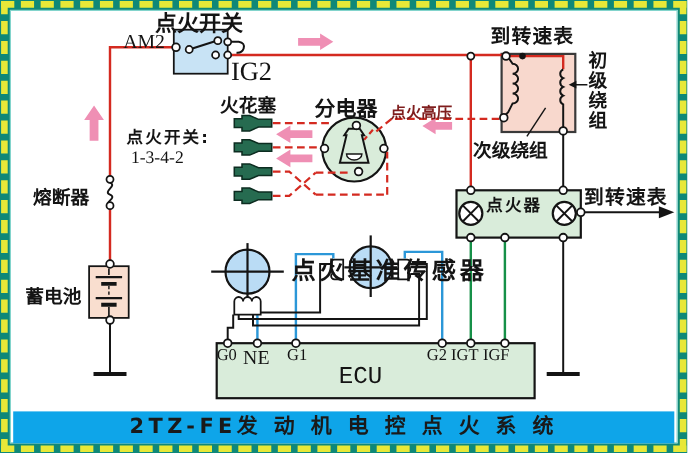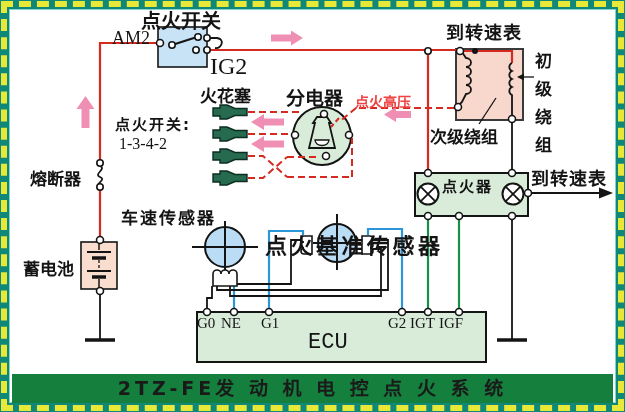--- a/index.html
+++ b/index.html
@@ -5,21 +5,21 @@
   html,body{margin:0;padding:0;}
   #stage{position:relative;width:625px;height:412px;overflow:hidden;
          font-family:"DejaVu Sans",sans-serif;}
   .frame{position:absolute;inset:0;}
   .frame-dash{position:absolute;inset:1px;border:6px dashed #e8e838;}
   .canvas{position:absolute;inset:9px;background:#ffffff;border:1.5px solid #82d4cc;}
   svg{position:absolute;left:0;top:0;}
   .lbl{position:absolute;font-weight:700;color:#141414;white-space:nowrap;
        font-family:"DejaVu Sans",sans-serif;}
   .serif{font-family:"Liberation Serif",serif;font-weight:400;}
-  .vert{white-space:normal;word-break:break-all;width:20px;line-height:28px;}
+  .vert{white-space:normal;word-break:break-all;width:20px;line-height:18px;}
   .titlebar{position:absolute;left:12px;top:374px;width:601px;height:29px;
             background:#d9d9d9;text-align:center;line-height:29px;
             font-size:19px;font-weight:700;letter-spacing:4px;color:#1a1a1a;}
 </style>
 </head>
 <body>
 
 <div id="stage">
   <div class="frame" style="background:#0f8878;"></div>
   <div class="frame-dash" style="border-color: rgb(232, 232, 56);"></div>
@@ -177,31 +177,30 @@
   </svg>
 
   <div class="lbl" style="left:141px;top:5px;font-size:20px;">点火开关</div>
   <div class="lbl serif" style="left:112px;top:28px;font-size:18px;">AM2</div>
   <div class="lbl serif" style="left:210px;top:53px;font-size:24px;">IG2</div>
   <div class="lbl" style="left:446px;top:18px;font-size:18px;letter-spacing:1px;">到转速表</div>
   <div class="lbl vert" style="left:535px;top:47px;font-size:17px;">初级绕组</div>
   <div class="lbl" style="left:430px;top:123px;font-size:17px;">次级绕组</div>
   <div class="lbl" style="left:200px;top:82px;font-size:17px;">火花塞</div>
   <div class="lbl" style="left:286px;top:83px;font-size:19px;">分电器</div>
-  <div class="lbl" style="left: 355px; top: 91px; font-size: 14px; color: #ef4444;">点火高压</div>
+  <div class="lbl" style="left: 355px; top: 91px; font-size: 14px; color: #7f1d1d;">点火高压</div>
   <div class="lbl" style="left:115px;top:113px;font-size:15px;letter-spacing:2px;">点火开关:</div>
   <div class="lbl serif" style="left:119px;top:135px;font-size:16px;">1-3-4-2</div>
   <div class="lbl" style="left:30px;top:165px;font-size:17px;">熔断器</div>
   <div class="lbl" style="left:23px;top:255px;font-size:17px;">蓄电池</div>
-  <div class="lbl" style="left:121px;top:204px;font-size:17px;letter-spacing:2px;">车速传感器</div>
   <div class="lbl" style="left:265px;top:196px;font-size:22px;letter-spacing:3.5px;margin-top:32px;">点火基准传感器</div>
   <div class="lbl" style="left:442px;top:175px;font-size:15px;letter-spacing:2px;">点火器</div>
   <div class="lbl" style="left:531px;top:164px;font-size:18px;letter-spacing:1px;">到转速表</div>
   <div class="lbl" style="left:308px;top:330px;font-size:22px;font-weight:500;font-family:Liberation Mono, monospace;">ECU</div>
   <div class="lbl serif" style="left:197px;top:315px;font-size:15px;">G0</div>
-  <div class="lbl serif" style="left:221px;top:315px;font-size:15px;">NE</div>
+  <div class="lbl serif" style="left:221px;top:315px;font-size:18px;">NE</div>
   <div class="lbl serif" style="left:261px;top:315px;font-size:15px;">G1</div>
   <div class="lbl serif" style="left:388px;top:315px;font-size:15px;">G2</div>
   <div class="lbl serif" style="left:410px;top:315px;font-size:15px;">IGT</div>
   <div class="lbl serif" style="left:439px;top:315px;font-size:15px;">IGF</div>
 
-  <div class="titlebar" style="background: #15803d;">2TZ-FE发 动 机 电 控 点 火 系 统</div>
+  <div class="titlebar" style="background: #0ea5e9;">2TZ-FE发 动 机 电 控 点 火 系 统</div>
 </div>
 
 </body></html>

